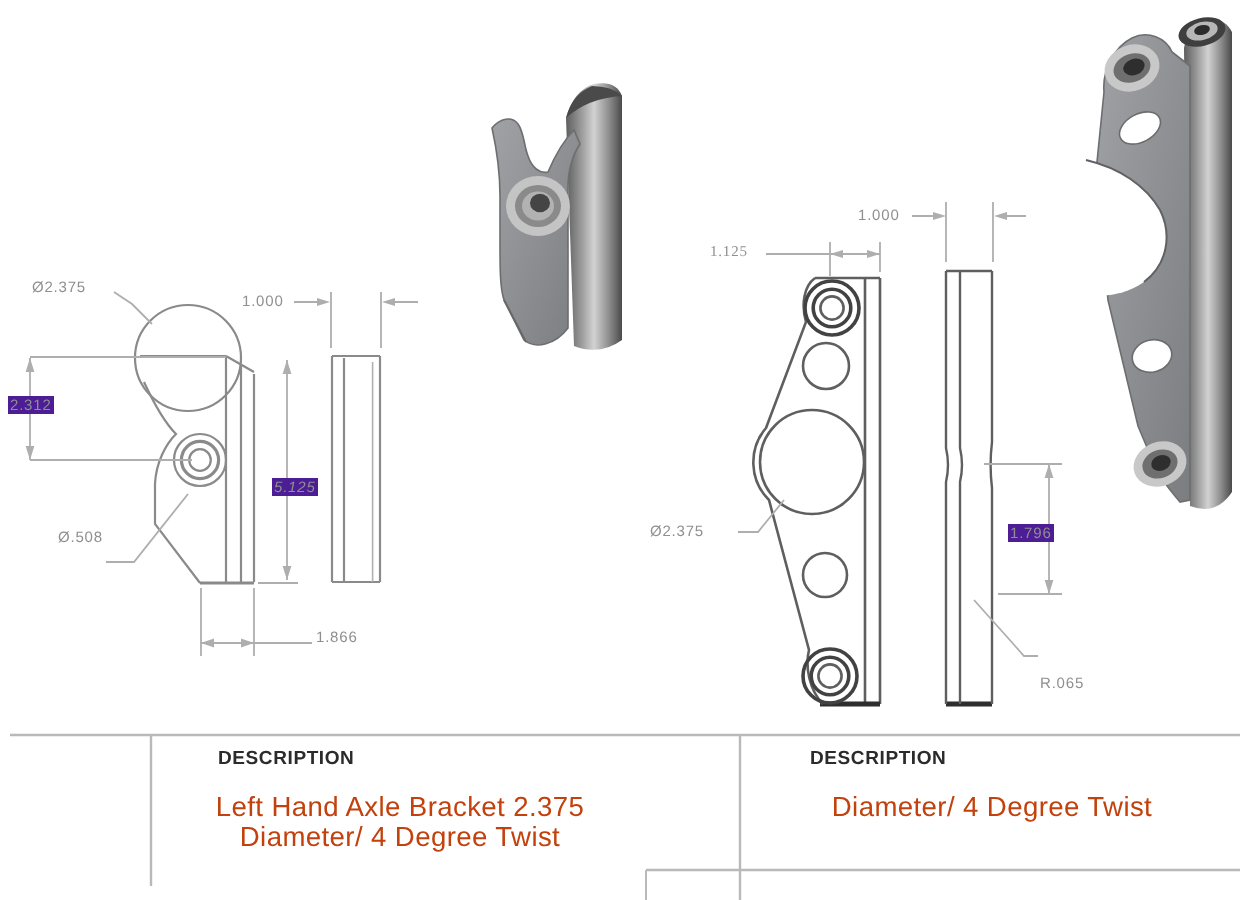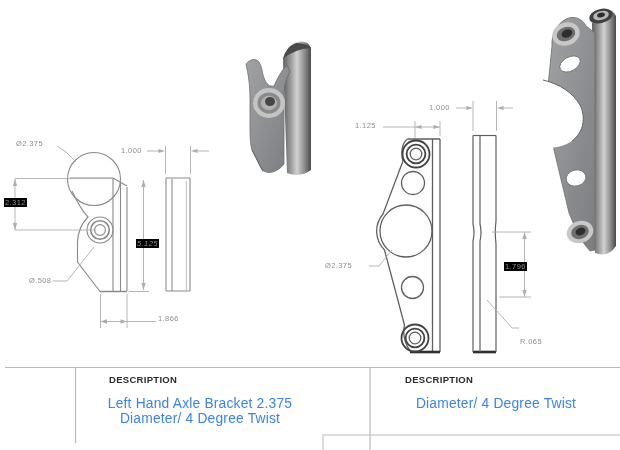--- a/index.html
+++ b/index.html
@@ -5,27 +5,27 @@
   html,body{margin:0;padding:0;background:#fff;}
   #canvas{
     position:relative;width:620px;height:450px;background:#ffffff;
     font-family:"Liberation Sans", sans-serif;overflow:hidden;
   }
   svg{position:absolute;left:0;top:0;}
   .dim{
     position:absolute;font-size:7.5px;color:#8f8f8f;letter-spacing:.4px;
     white-space:nowrap;line-height:9px;
   }
-  .dim.bg{background:#000000;padding:0 1px;}
+  .dim.bg{background:#4c1d95;padding:0 1px;}
   .desc-header{
     position:absolute;font-size:9.5px;font-weight:bold;color:#2b2b2b;
     letter-spacing:.3px;white-space:nowrap;padding-left:28px;
   }
   .desc-body{
-    position:absolute;font-size:13.8px;color:#3b82f6;text-align:center;
+    position:absolute;font-size:13.8px;color:#c2410c;text-align:center;
     line-height:14.5px;letter-spacing:.2px;
   }
 </style>
 </head>
 <body>
 
 <div id="canvas">
 
   <svg width="620" height="450" viewBox="0 0 620 450">
     <defs>
@@ -166,26 +166,26 @@
       <path d="M5,367.5 L620,367.5"></path>
       <path d="M75.5,368 L75.5,443"></path>
       <path d="M370,368 L370,450"></path>
       <path d="M323,435 L620,435"></path>
       <path d="M323,435 L323,450" stroke-width="1"></path>
     </g>
   </svg>
 
   <span class="dim" style="left:16px;top:139px;">Ø2.375</span>
   <span class="dim bg" style="left:4px;top:198px;">2.312</span>
-  <span class="dim" style="left:29px;top:276px;">Ø.508</span>
+  <span class="dim" style="left:29px;top:264px;">Ø.508</span>
   <span class="dim" style="left:121px;top:146px;">1.000</span>
   <span class="dim bg" style="left:136px;top:239px;font-style:italic;">5.125</span>
   <span class="dim" style="left:158px;top:314px;">1.866</span>
 
-  <span class="dim" style="left:355px;top:121px;">1.125</span>
+  <span class="dim" style="left:355px;top:121px;font-family:Liberation Serif, serif;">1.125</span>
   <span class="dim" style="left:429px;top:103px;">1.000</span>
   <span class="dim" style="left:325px;top:261px;">Ø2.375</span>
   <span class="dim bg" style="left:504px;top:262px;">1.796</span>
   <span class="dim" style="left:520px;top:337px;">R.065</span>
 
   <div class="desc-header" style="left:81px;top:374px;">DESCRIPTION</div>
   <div class="desc-body" style="left:83px;top:397px;width:234px;">
     <div>Left Hand Axle Bracket 2.375</div>
     <div>Diameter/ 4 Degree Twist</div>
   </div>

